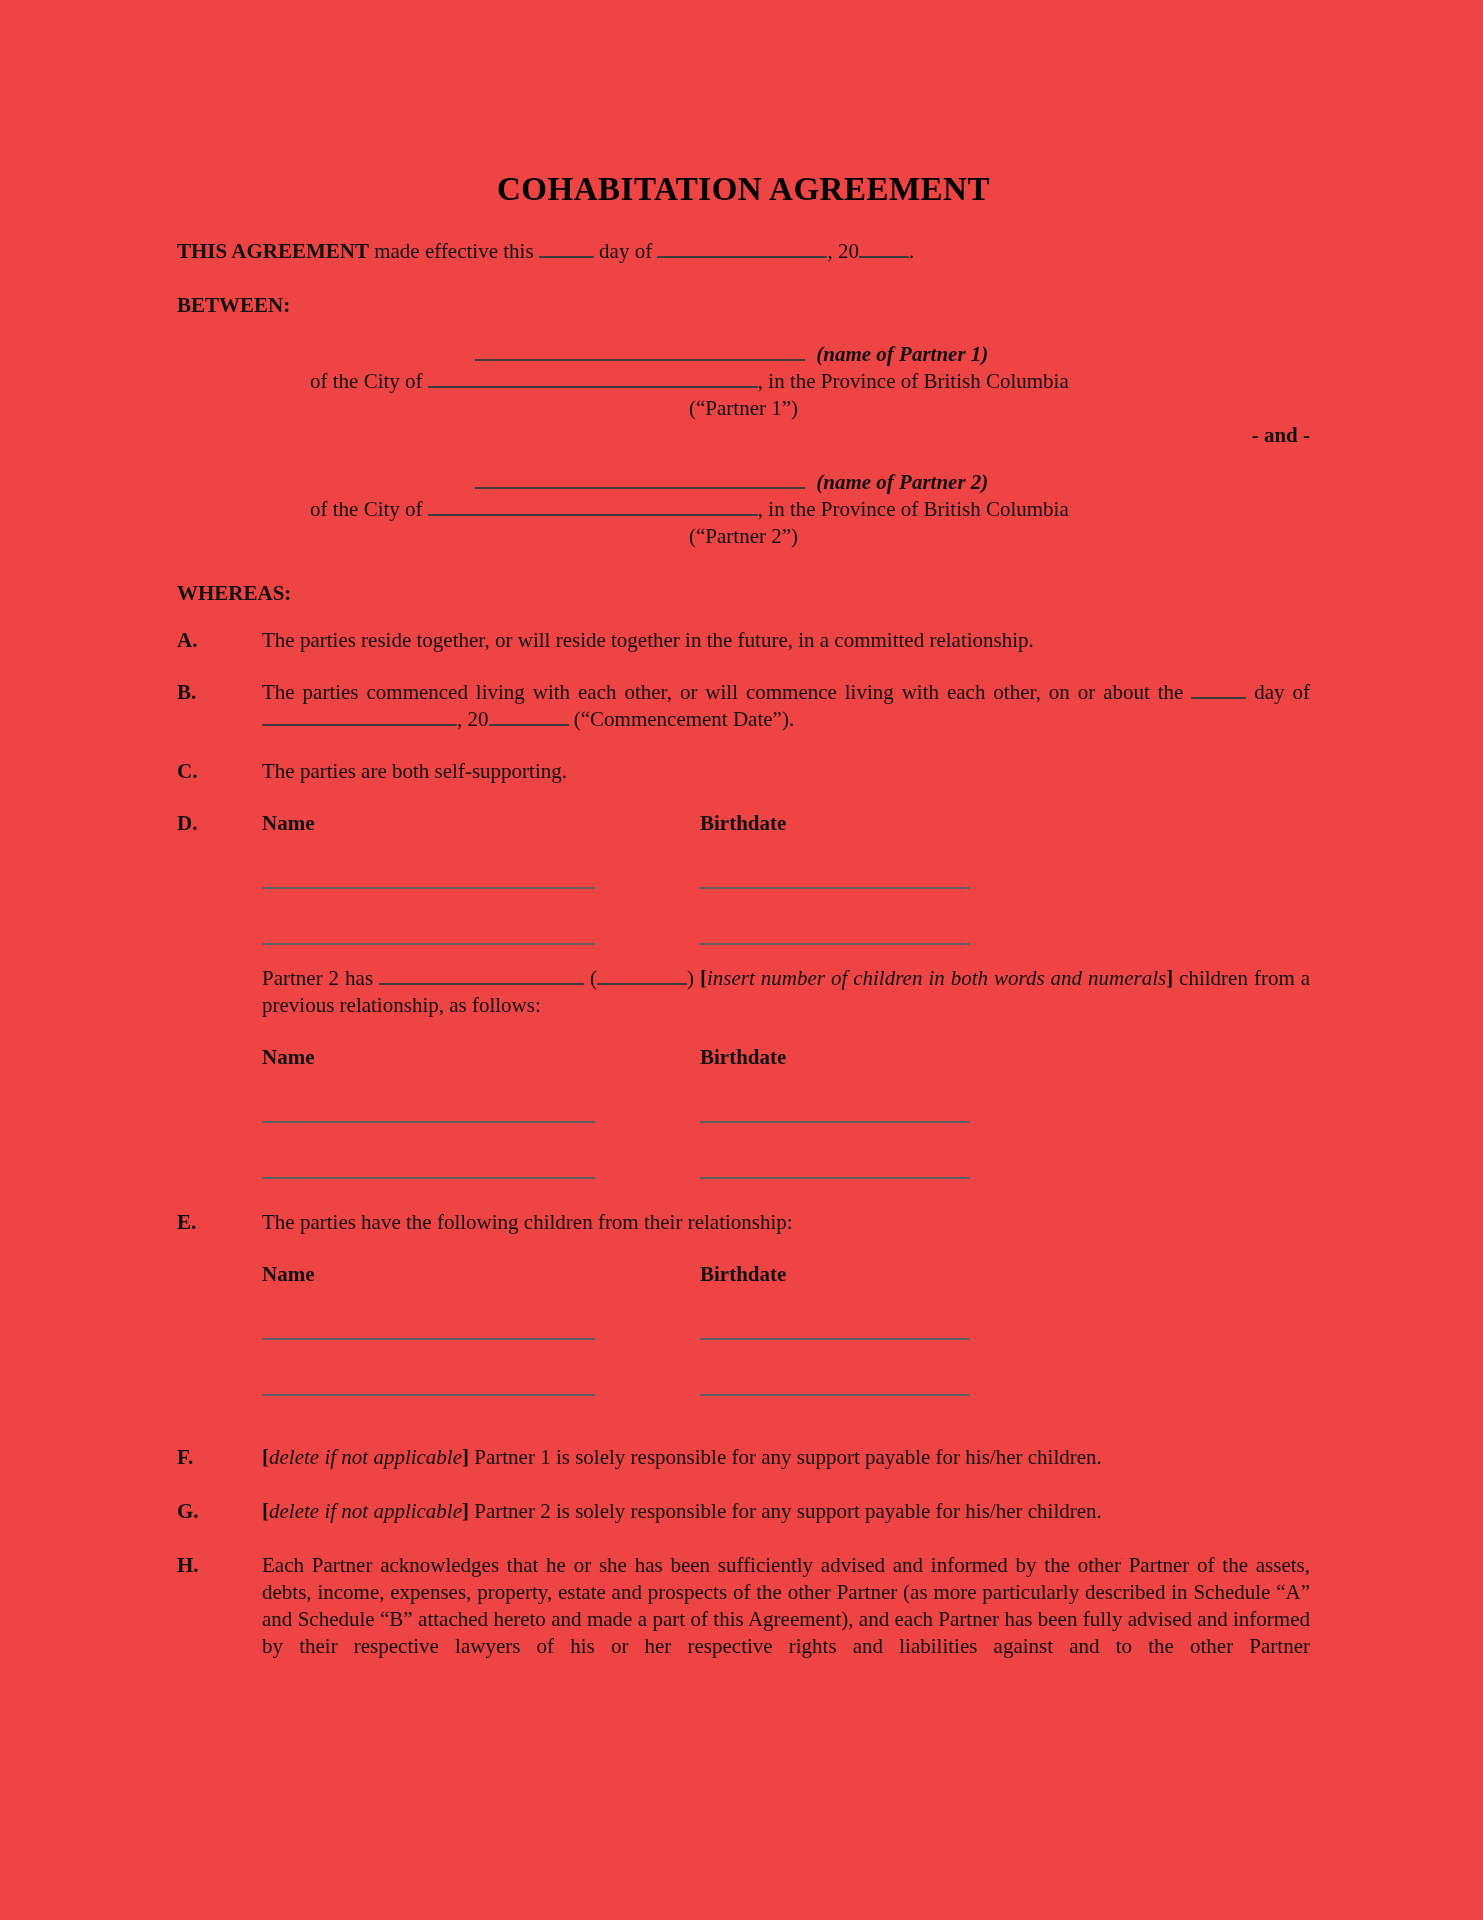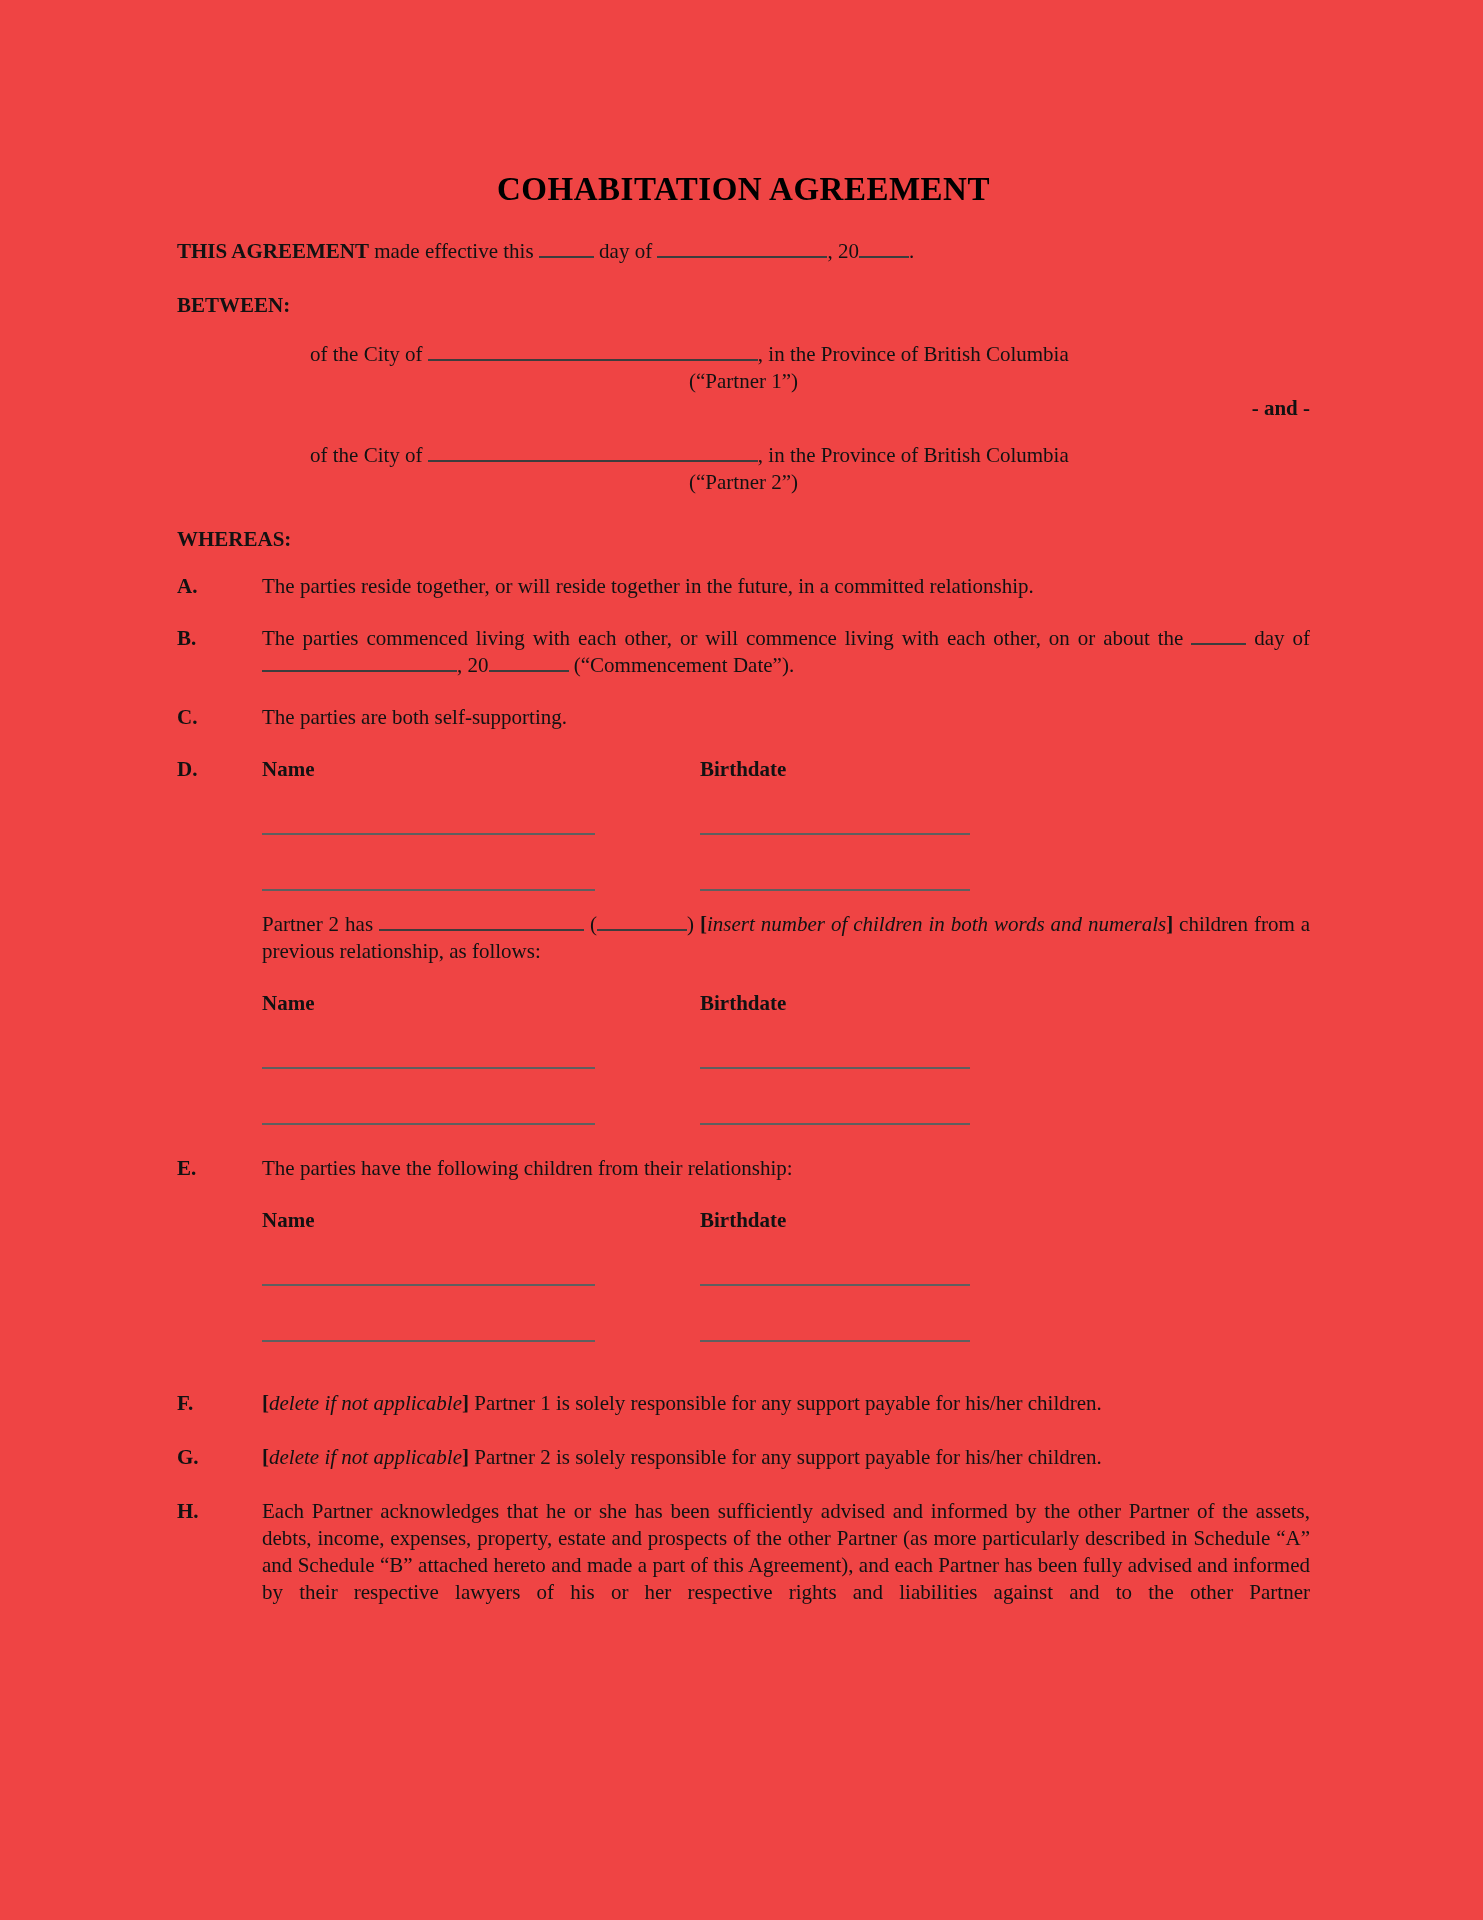--- a/index.html
+++ b/index.html
@@ -77,29 +77,37 @@
 <div class="page">
   <div class="content">
 
     <h1 class="title">COHABITATION AGREEMENT</h1>
 
     <div class="intro"><span class="b">THIS AGREEMENT</span><span class=""> made effective this </span><span class="blank-inline" style="width: 55px;"></span><span class=""> day of </span><span class="blank-inline" style="width: 170px;"></span><span class="">, 20</span><span class="blank-inline" style="width: 50px;"></span><span class="">.</span></div>
 
     <div class="between-label">BETWEEN:</div>
 
     <div class="party-block">
+      <div class="party-name-line">
+        <span class="blank-inline" style="width:330px"></span>
+        <span class="bi" style="margin-left:6px">(name of Partner 1)</span>
+      </div>
       <div class="party-city-line">
         <span>of the City of </span><span class="blank-inline" style="width:330px"></span><span>, in the Province of British Columbia</span>
       </div>
       <div class="party-alias-line">(“Partner 1”)</div>
     </div>
 
     <div class="and-line">- and -</div>
 
     <div class="party-block second">
+      <div class="party-name-line">
+        <span class="blank-inline" style="width:330px"></span>
+        <span class="bi" style="margin-left:6px">(name of Partner 2)</span>
+      </div>
       <div class="party-city-line">
         <span>of the City of </span><span class="blank-inline" style="width:330px"></span><span>, in the Province of British Columbia</span>
       </div>
       <div class="party-alias-line">(“Partner 2”)</div>
     </div>
 
     <div class="whereas-label">WHEREAS:</div>
 
     <div id="recitals">
         <div class="recital">

